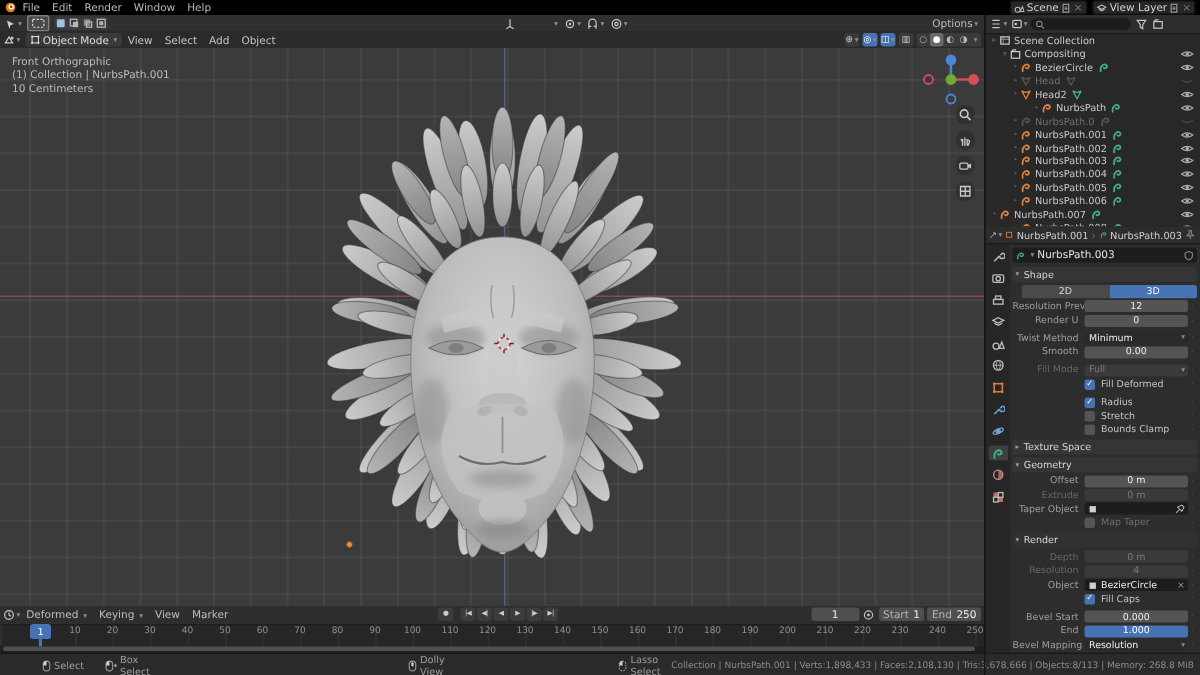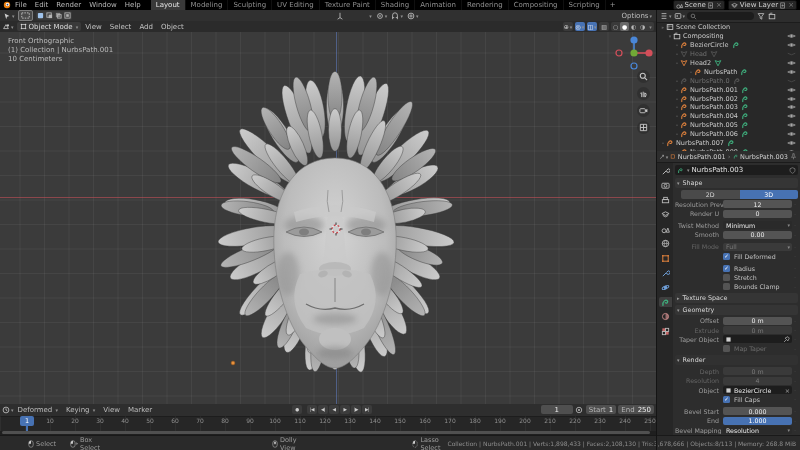--- a/index.html
+++ b/index.html
@@ -135,33 +135,20 @@
           <circle cx="5" cy="5" r="4" fill="#e87d0d"></circle>
           <circle cx="5.6" cy="4.4" r="2.2" fill="#fff"></circle>
           <circle cx="5.6" cy="4.4" r="1.1" fill="#2a4b7c"></circle>
         </svg>
     </span>
     <span class="menu">File</span>
     <span class="menu">Edit</span>
     <span class="menu">Render</span>
     <span class="menu">Window</span>
     <span class="menu">Help</span>
-    <div id="wstabs">
-        <span class="tab active">Layout</span>
-        <span class="tab">Modeling</span>
-        <span class="tab">Sculpting</span>
-        <span class="tab">UV Editing</span>
-        <span class="tab">Texture Paint</span>
-        <span class="tab">Shading</span>
-        <span class="tab">Animation</span>
-        <span class="tab">Rendering</span>
-        <span class="tab">Compositing</span>
-        <span class="tab">Scripting</span>
-        <span class="addtab">+</span>
-      </div>
     <div id="topbar-right">
       <span class="pill">
         <svg width="7" height="7" viewBox="0 0 10 10">
             <circle cx="3.5" cy="6.5" r="2.4" fill="none" stroke="#bbb"></circle>
             <path d="M6 8 L8 3.5 L9.6 8 Z" fill="none" stroke="#bbb"></path>
           </svg>
         <span>Scene</span>
         <svg width="6" height="7" viewBox="0 0 8 9">
             <rect x="1" y="1" width="5" height="7" fill="none" stroke="#999"></rect>
             <path d="M3.5 3 v3 M2 4.5 h3" stroke="#999"></path>

